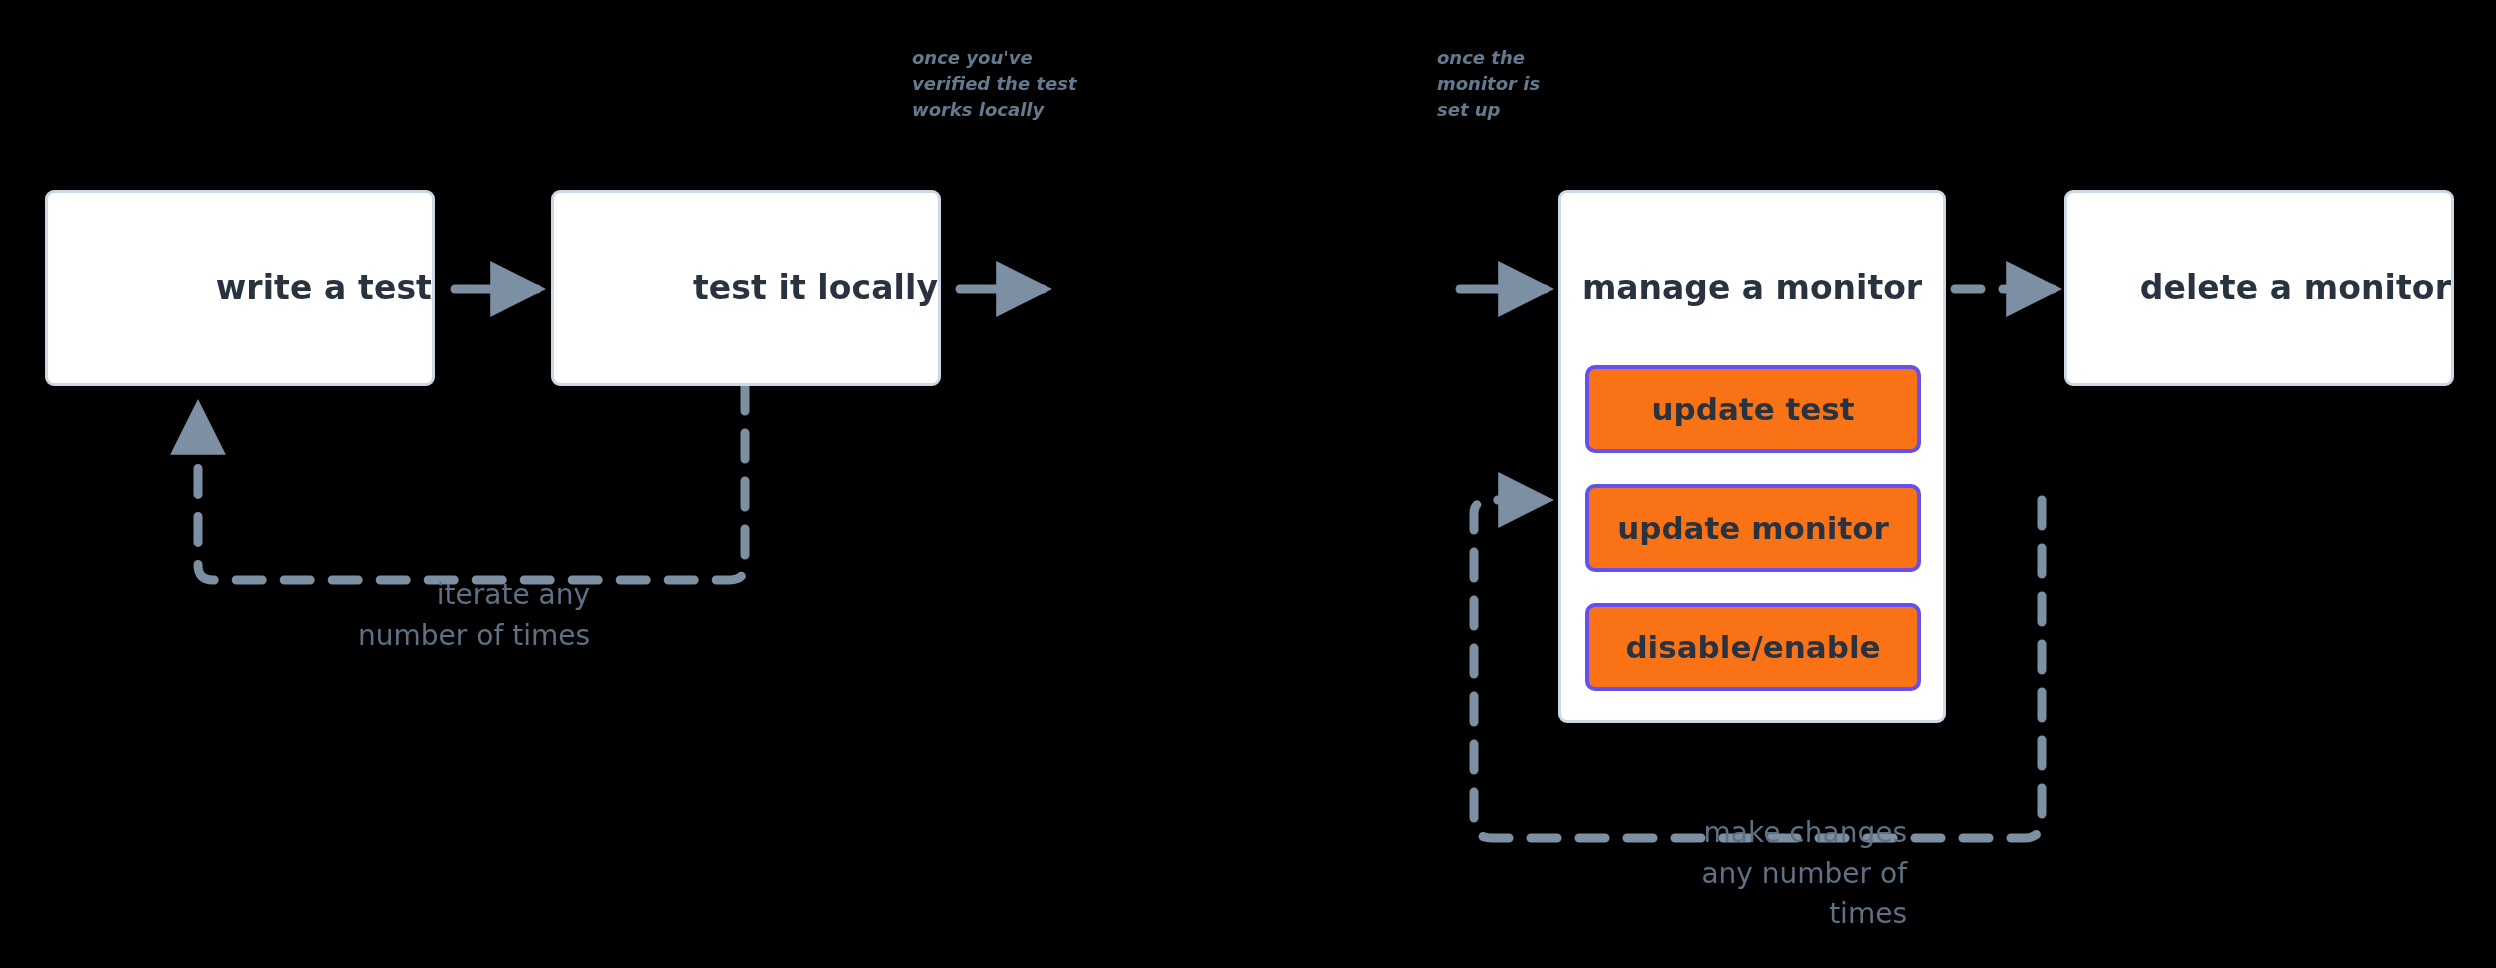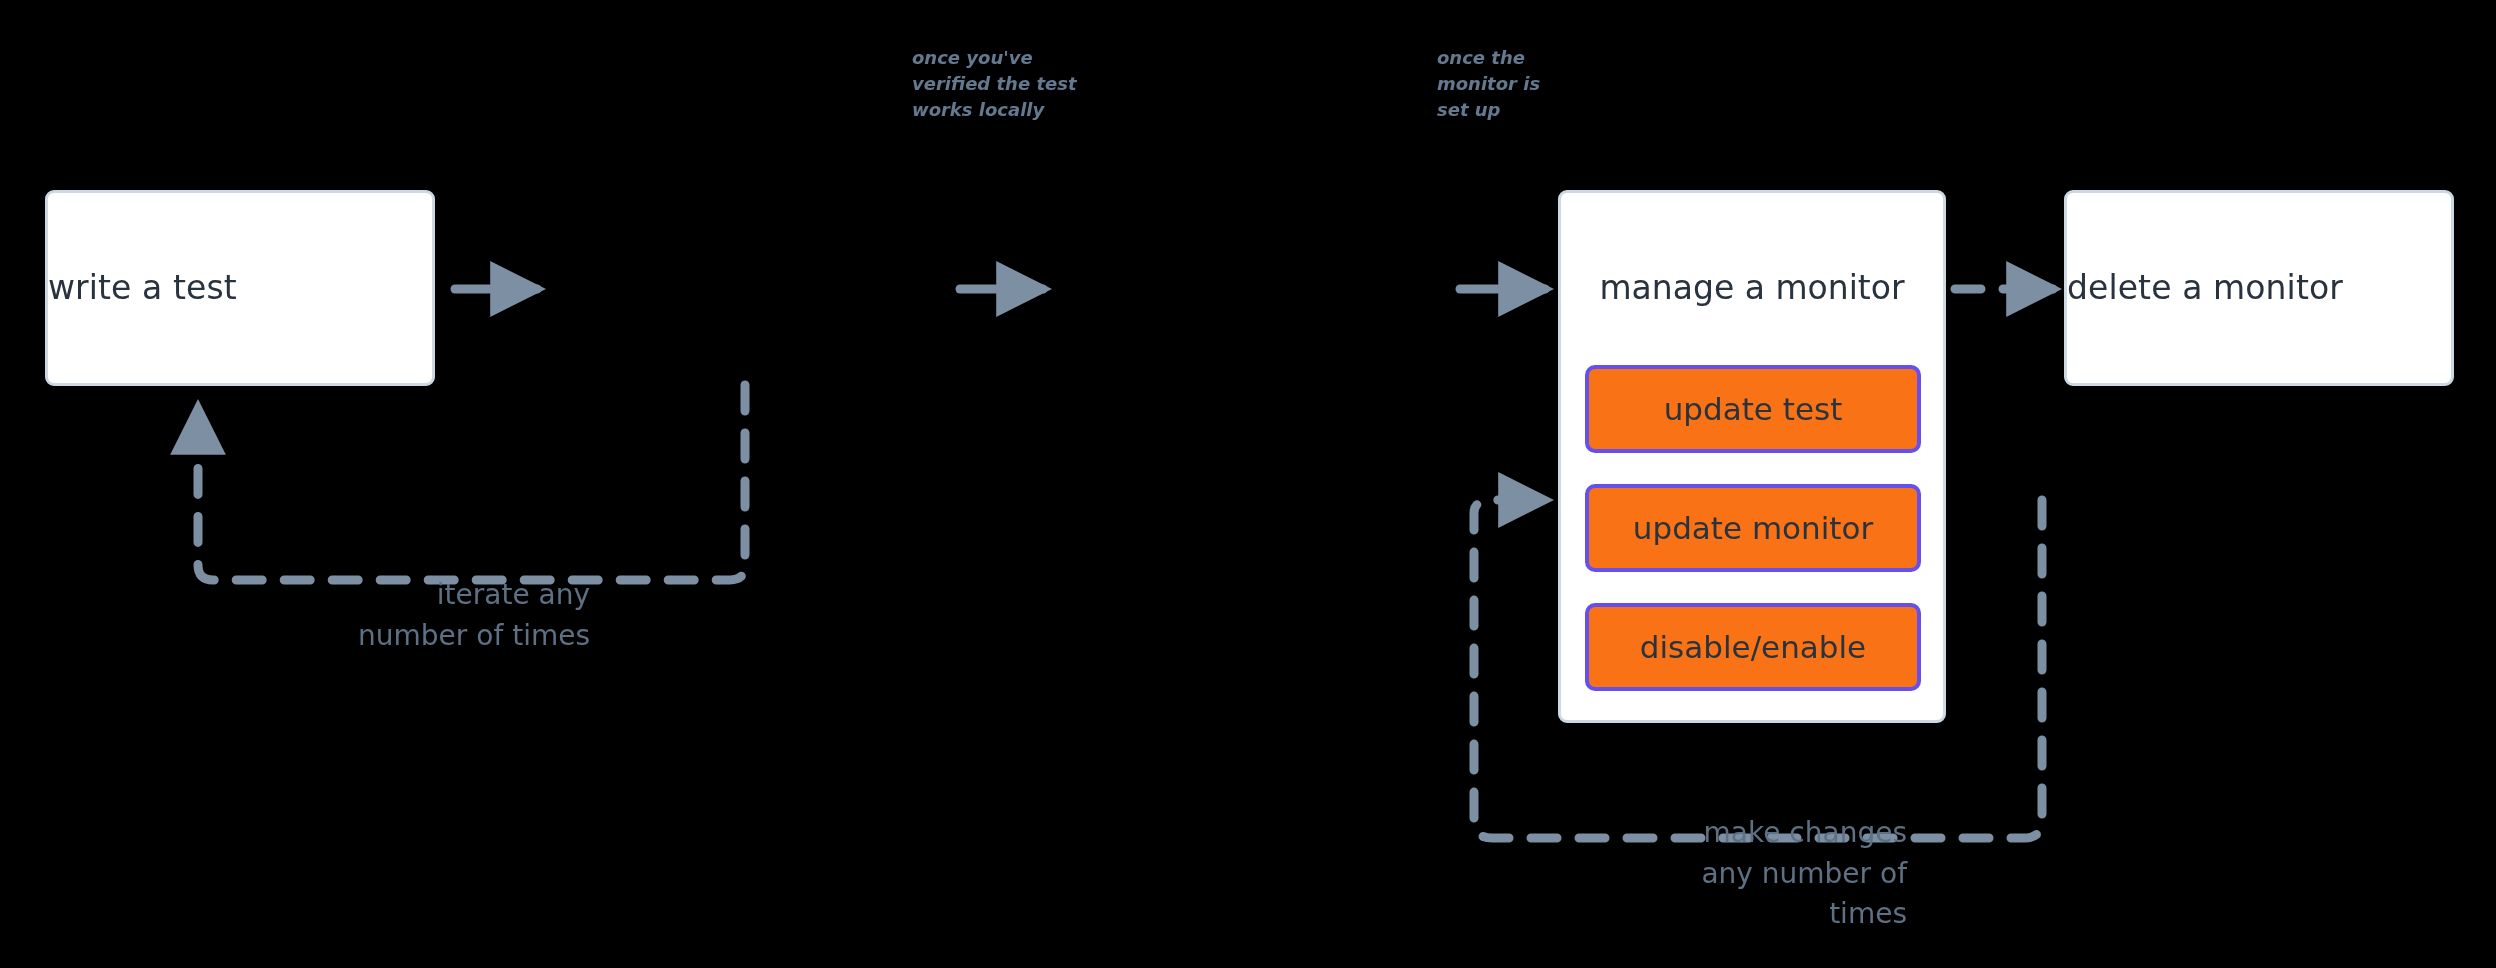--- a/index.html
+++ b/index.html
@@ -35,21 +35,22 @@
 
   
   .node {
     position: absolute;
     box-sizing: border-box;
     background: #ffffff;
     border: 3px solid #ccd9e4;
     border-radius: 9px;
     display: flex;
     align-items: center;
-    justify-content: flex-start;
+    justify-content: flex-end;
+    font-weight: bold;
   }
   .node-label {
     font-size: 33px;
     color: #28333f;
     letter-spacing: 0.1px;
     line-height: 1.2;
     text-align: center;
     white-space: nowrap;
   }
 
@@ -154,20 +155,23 @@
 number of times</div>
 
   <div class="loop-note" style="left:1627px; top:765px; width:280px;">make changes
 any number of
 times</div>
 
   <div class="node" style="left:45px; top:190px; width:390px; height:196px;">
     <span class="node-label">write a test</span>
   </div>
 
+  <div class="node" style="left:551px; top:190px; width:390px; height:196px;">
+    <span class="node-label">test it locally</span>
+  </div>
 
 
   <div class="node composite" style="left:1558px; top:190px; width:388px; height:533px;">
     <div class="composite-title">manage a monitor</div>
 
     <div class="subnode" style="left:24px; top:172px; width:336px; height:88px;">
       <span class="subnode-label">update test</span>
     </div>
 
     <div class="subnode" style="left:24px; top:291px; width:336px; height:88px;">

